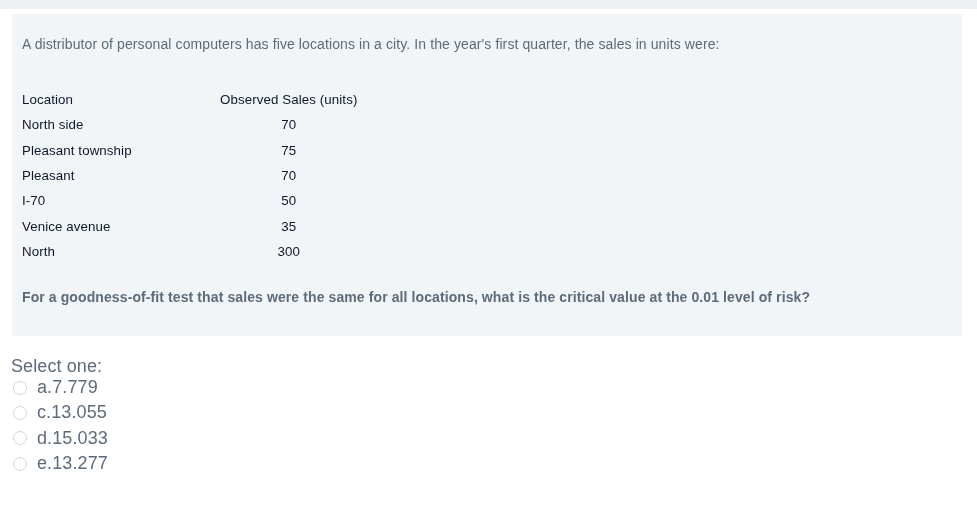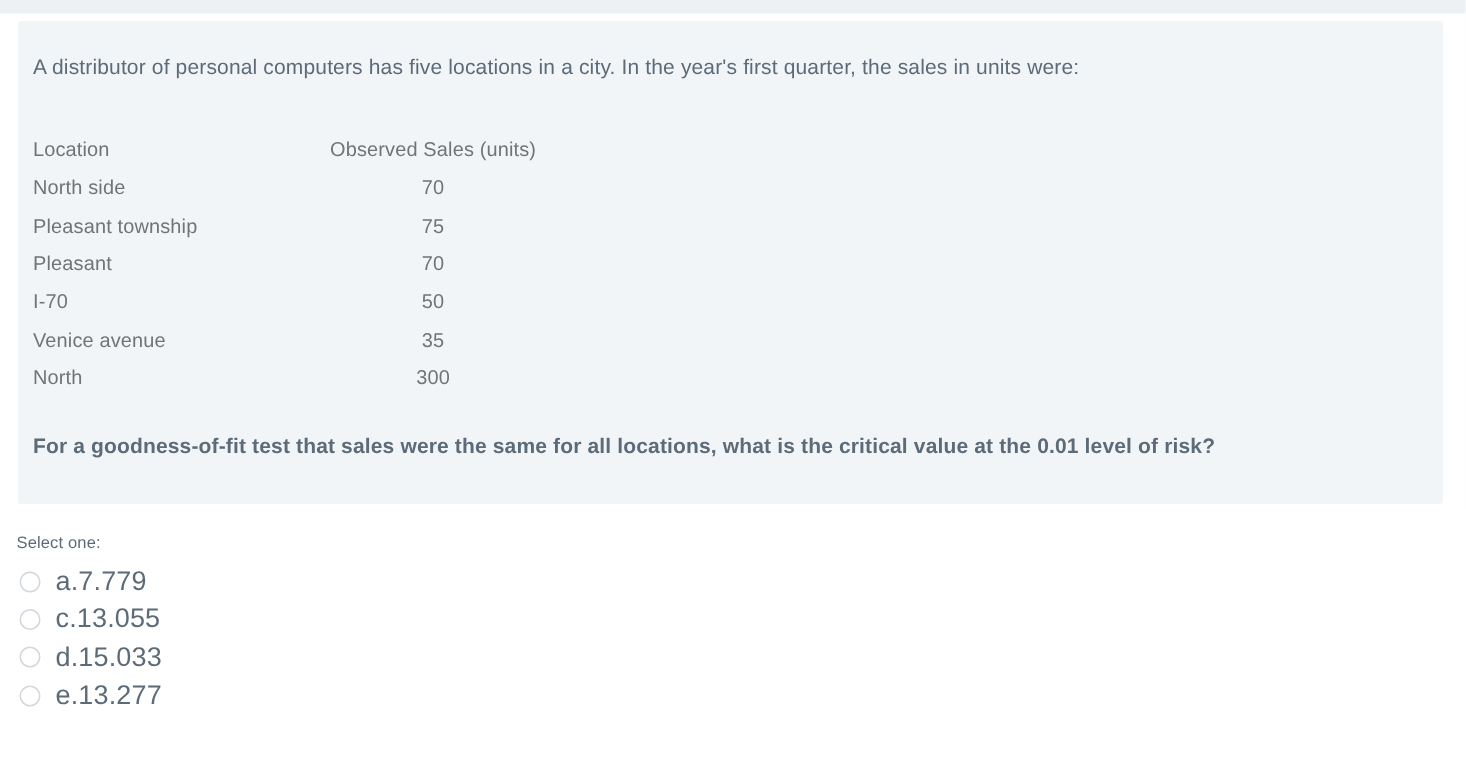--- a/index.html
+++ b/index.html
@@ -71,21 +71,21 @@
     top: 73px;
     border-collapse: collapse;
   }
   #sales-table td,
   #sales-table th {
     padding: 0;
     margin: 1px;
     height: 25.3px;
     font-weight: normal;
     font-size: 13.3px;
-    color: #737373;
+    color: #0f172a;
     letter-spacing: 0.1px;
     vertical-align: middle;
     white-space: nowrap;
   }
   #sales-table .col-loc {
     width: 198px;
     text-align: left;
     padding-left: 0px;
   }
   #sales-table .col-val {
@@ -97,21 +97,21 @@
   #answer-block {
     position: absolute;
     left: 0px;
     top: 352px;
     width: 977px;
   }
   #select-one-label {
     position: absolute;
     left: 11px;
     top: 4px;
-    font-size: 11px;
+    font-size: 18px;
     color: #5d6b79;
     letter-spacing: 0.1px;
     white-space: nowrap;
   }
   #options-list {
     position: absolute;
     left: 0px;
     top: 23px;
     width: 977px;
   }

